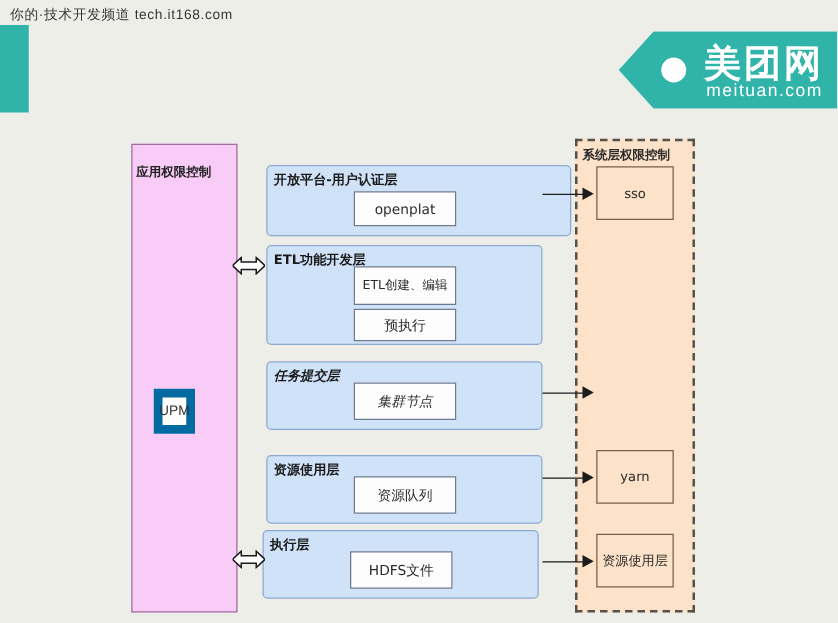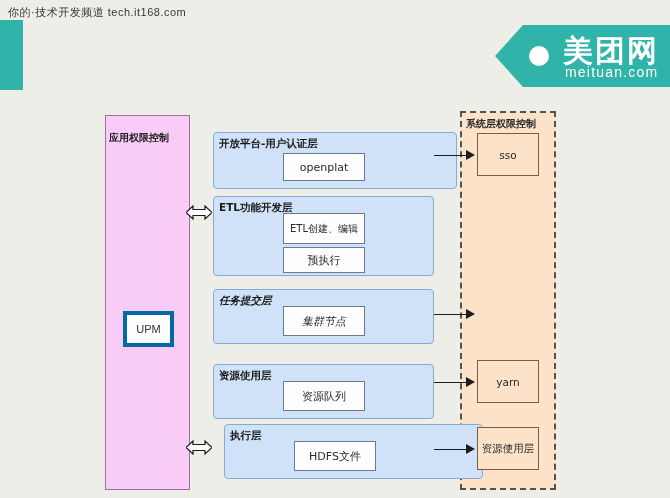--- a/index.html
+++ b/index.html
@@ -121,24 +121,24 @@
     font-weight: bold;
     color: #222;
     white-space: nowrap;
     font-family: "DejaVu Sans", "Liberation Sans", sans-serif;
     margin-top: 12px;
   }
   #upm-box {
     position: absolute;
     left: 17px;
     top: 195px;
-    width: 51px;
+    width: 33px;
     height: 36px;
     background: #fdfdfd;
-    border: 4px solid #0369a1;
+    border: 7px solid #0369a1;
     box-sizing: border-box;
     display: flex;
     align-items: center;
     justify-content: center;
     font-size: 11px;
     color: #333;
   }
 
   
   .layer-box {
@@ -267,21 +267,21 @@
   <div class="layer-box" style="left:213px; top:197px; width:221px; height:55px;font-style:italic;">
     <div class="layer-label">任务提交层</div>
     <div class="inner-box" style="left:69px; top:16px; width:82px; height:30px;">集群节点</div>
   </div>
 
   <div class="layer-box" style="left:213px; top:272px; width:221px; height:55px;">
     <div class="layer-label">资源使用层</div>
     <div class="inner-box" style="left:69px; top:16px; width:82px; height:30px;">资源队列</div>
   </div>
 
-  <div class="layer-box" style="left:224px; top:332px; width:259px; height:55px;padding-left:48px;">
+  <div class="layer-box" style="left:210px; top:332px; width:221px; height:55px;padding-left:48px;">
     <div class="layer-label">执行层</div>
     <div class="inner-box" style="left:69px; top:16px; width:82px; height:30px;">HDFS文件</div>
   </div>
 
   <div class="sys-box" style="left:477px; top:41px; width:62px; height:43px;">sso</div>
   <div class="sys-box" style="left:477px; top:268px; width:62px; height:43px;">yarn</div>
   <div class="sys-box" style="left:477px; top:335px; width:62px; height:43px;">资源使用层</div>
 
   <div class="conn-line" style="left:434px; top:63px; width:34px;"></div>
   <div class="conn-arrow" style="left:466px; top:58px;"></div>

